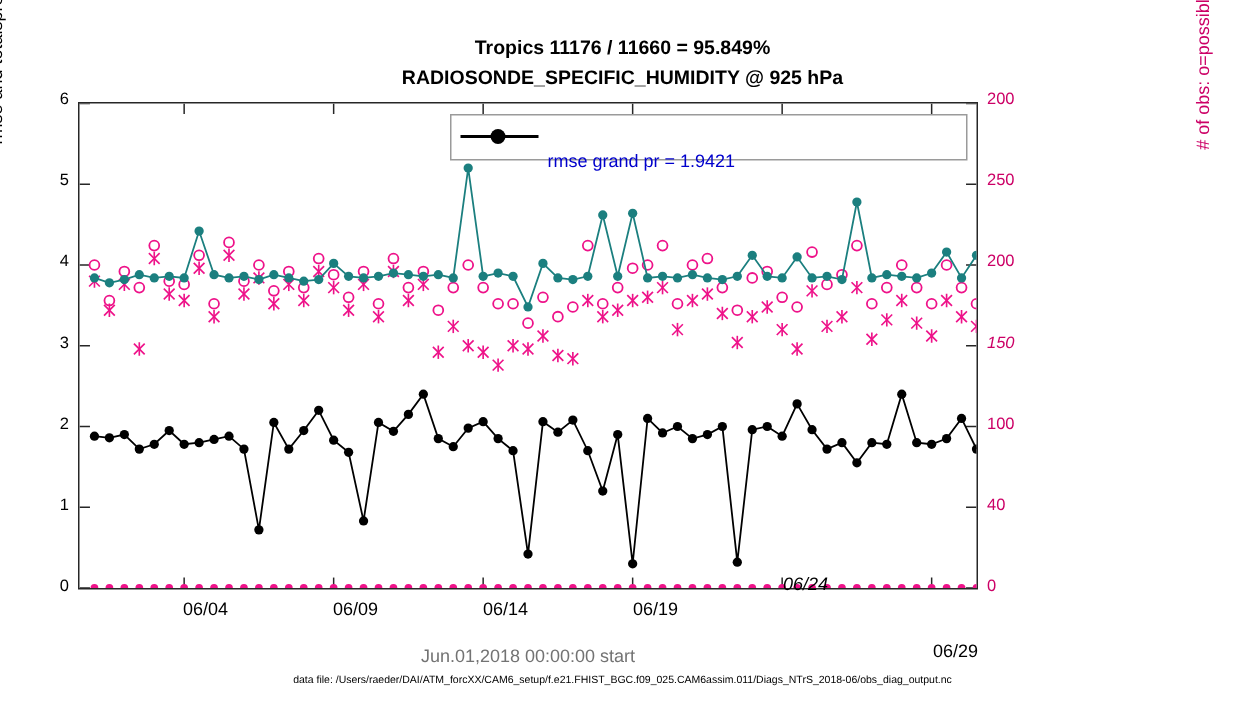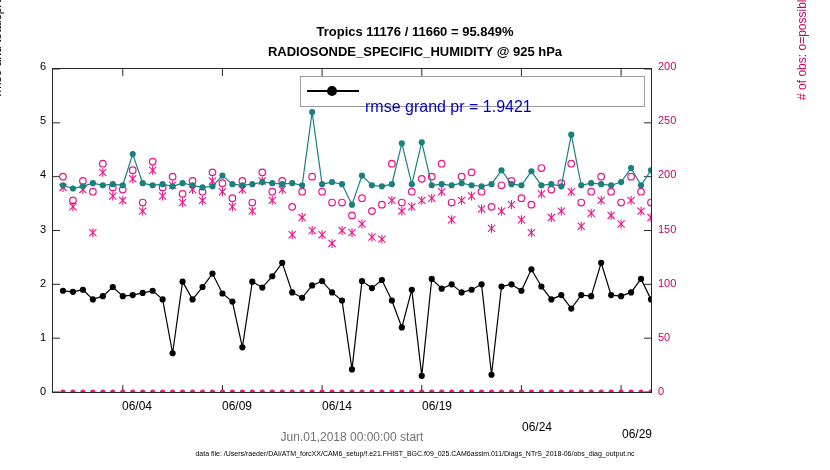--- a/index.html
+++ b/index.html
@@ -72,21 +72,21 @@
     border:1px solid #9a9a9a;background:#fff;
     padding:4px 6px 5px 6px;box-sizing:border-box;
   }
   .legend-row{display:flex;align-items:center;height:20px;}
   .legend-sample{width:52px;height:16px;position:relative;flex:0 0 52px;}
   .legend-line{position:absolute;left:0;top:7px;width:52px;height:2px;}
   .legend-dot{
     position:absolute;left:20px;top:3px;width:10px;height:10px;
     border-radius:50%;
   }
-  .legend-text{font-size:16px;padding-left:6px;margin-top:32px;}
+  .legend-text{font-size:12px;padding-left:6px;margin-top:32px;}
   .lt-rmse{color:#0000cc;}
   .lt-spread{color:#0000cc;}
 </style>
 </head>
 <body>
 
 <div id="root">
 
   <div class="title" id="title1">Tropics 11176 / 11660 = 95.849%</div>
   <div class="title" id="title2">RADIOSONDE_SPECIFIC_HUMIDITY @ 925 hPa</div>
@@ -673,33 +673,33 @@
       <div class="tick-left" style="left: 6px; top: 385px;">0</div>
       <div class="tick-left" style="left: 6px; top: 330.833px;">1</div>
       <div class="tick-left" style="left: 6px; top: 276.667px;">2</div>
       <div class="tick-left" style="left: 6px; top: 222.5px;">3</div>
       <div class="tick-left" style="left: 6px; top: 168.333px;">4</div>
       <div class="tick-left" style="left: 6px; top: 114.167px;">5</div>
       <div class="tick-left" style="left: 6px; top: 60px;">6</div>
     </div>
   <div id="ticks-right">
       <div class="tick-right" style="left: 658px; top: 385px;">0</div>
-      <div class="tick-right" style="left: 658px; top: 330.833px;">50</div>
+      <div class="tick-right" style="left: 658px; top: 330.833px;">40</div>
       <div class="tick-right" style="left: 658px; top: 276.667px;">100</div>
-      <div class="tick-right" style="left: 658px; top: 222.5px;">150</div>
+      <div class="tick-right" style="left: 658px; top: 222.5px; font-style: italic;">150</div>
       <div class="tick-right" style="left: 658px; top: 168.333px;">200</div>
       <div class="tick-right" style="left: 658px; top: 114.167px;">250</div>
       <div class="tick-right" style="left: 658px; top: 60px;">200</div>
     </div>
   <div id="ticks-x">
       <div class="tick-x" style="left: 92px; top: 399px;">06/04</div>
       <div class="tick-x" style="left: 192px; top: 399px;">06/09</div>
       <div class="tick-x" style="left: 292px; top: 399px;">06/14</div>
       <div class="tick-x" style="left: 392px; top: 399px;">06/19</div>
-      <div class="tick-x" style="left: 492px; top: 420px;">06/24</div>
+      <div class="tick-x" style="left: 492px; top: 382px; font-style: italic;">06/24</div>
       <div class="tick-x" style="left: 592px; top: 399px; margin-top: 28px;">06/29</div>
     </div>
 
   <div id="legend">
     <div class="legend-row">
       <span class="legend-sample">
         <span class="legend-line" style="background:#000000"></span>
         <span class="legend-dot" style="background:#000000"></span>
       </span>
       <span class="legend-text lt-rmse">rmse grand pr = 1.9421</span>

